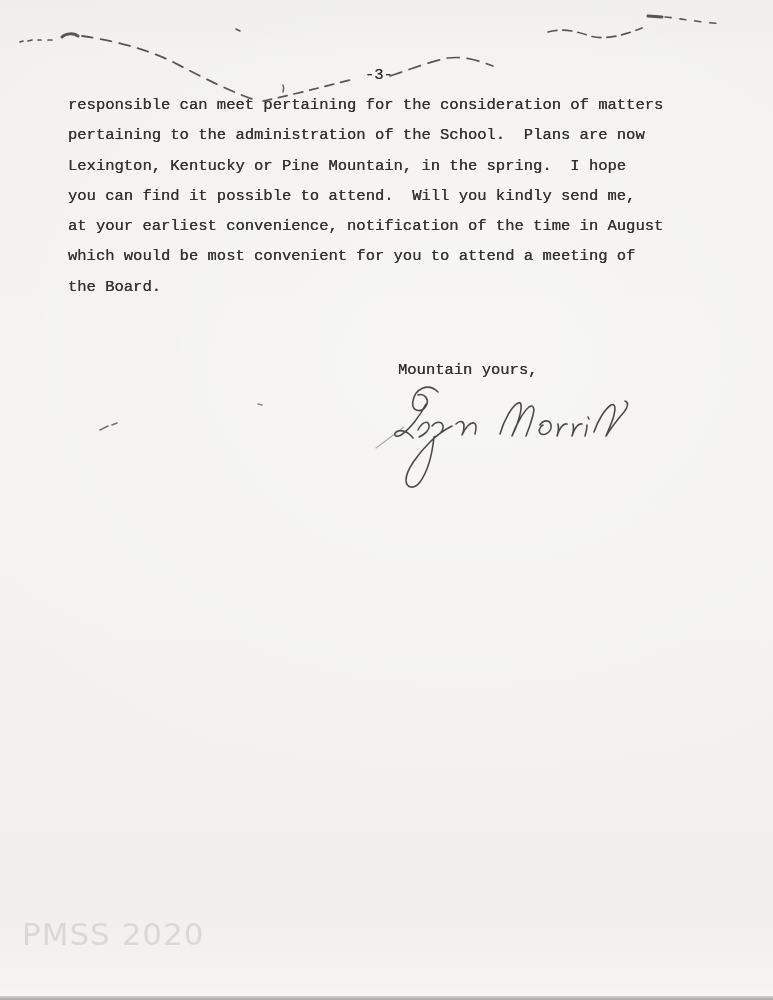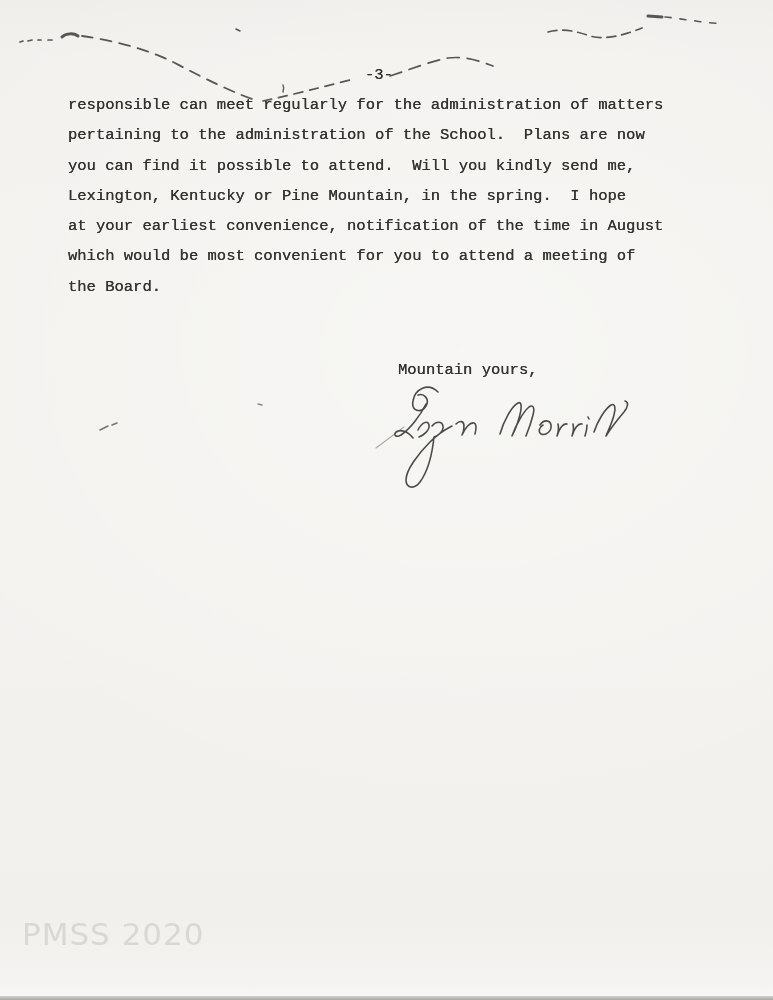--- a/index.html
+++ b/index.html
@@ -78,24 +78,24 @@
 
     <path d="M 236,29 l 4,2" stroke-width="1.6"></path>
     <path d="M 283,92 c 1,-3 1,-5 0,-7" stroke-width="1.4"></path>
     <path d="M 100,430 l 8,-4 M 112,425 l 5,-2" stroke-width="1.6" opacity="0.8"></path>
     <path d="M 258,404 l 4,1" stroke-width="1.4" opacity="0.7"></path>
   </svg>
 
   <div class="page-number typed">-3-</div>
 
   <div class="letter-body">
-    <div class="typed">responsible can meet regularly for the administration of matters</div>
+    <div class="typed">responsible can meet pertaining for the consideration of matters</div>
     <div class="typed">pertaining to the administration of the School.  Plans are now</div>
+    <div class="typed">Lexington, Kentucky or Pine Mountain, in the spring.  I hope</div>
     <div class="typed">you can find it possible to attend.  Will you kindly send me,</div>
-    <div class="typed">Lexington, Kentucky or Pine Mountain, in the spring.  I hope</div>
     <div class="typed">at your earliest convenience, notification of the time in August</div>
     <div class="typed">which would be most convenient for you to attend a meeting of</div>
     <div class="typed">the Board.</div>
   </div>
 
   <div class="closing typed">Mountain yours,</div>
 
   <svg class="signature-svg" width="270" height="118" viewBox="0 0 270 118" fill="none" stroke="#3f3d3a" stroke-width="1.6" stroke-linecap="round" stroke-linejoin="round" opacity="0.92">
 
     <path d="M 8,66 L 36,45" stroke-width="1.1" opacity="0.45"></path>

